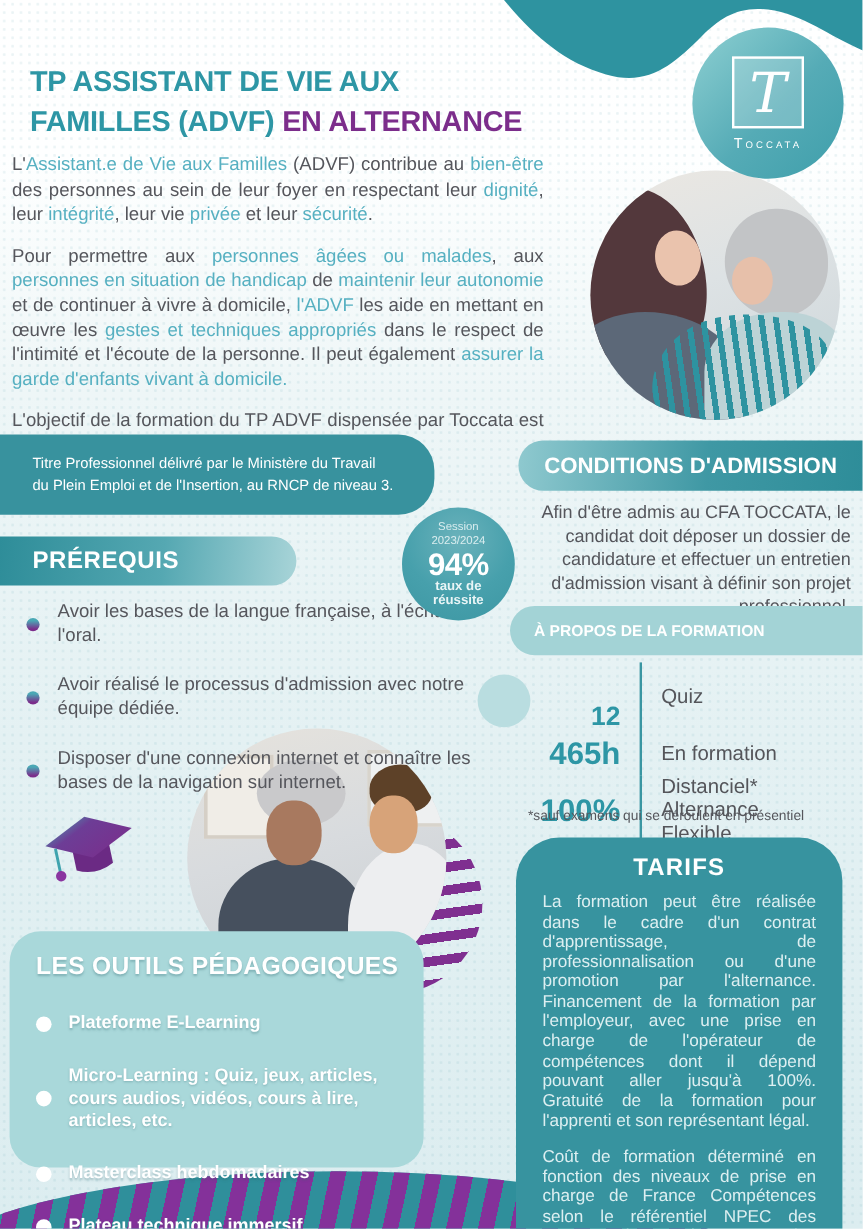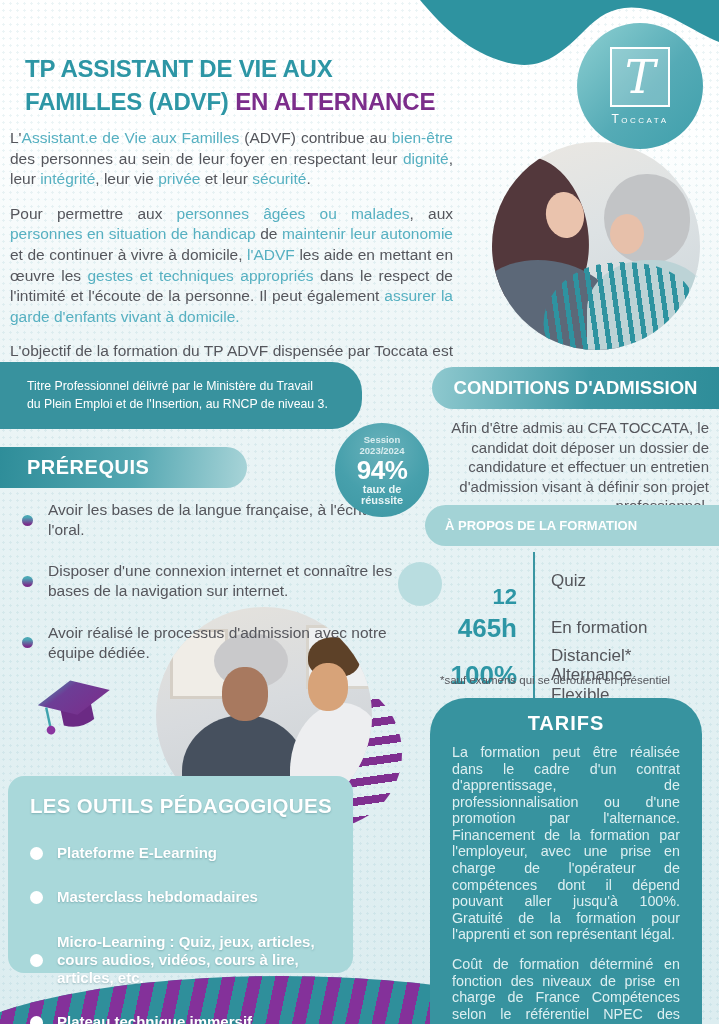--- a/index.html
+++ b/index.html
@@ -60,32 +60,32 @@
   .titre-badge{position:absolute;left:0;top:362px;width:362px;height:67px;box-sizing:border-box;
     background:#38929e;border-radius:0 30px 30px 0;color:#ffffff;
     display:flex;align-items:center;padding:0 14px 0 27px;font-size:12.3px;line-height:1.4;z-index:4;}
   .pre-line{white-space:pre-line;}
   .prerequis-bar{position:absolute;left:0;top:447px;width:247px;height:41px;box-sizing:border-box;
     border-radius:0 21px 21px 0;background:linear-gradient(95deg,#2e8d99 0%,#55a8b2 55%,#a8d4d8 100%);
     color:#fff;font-weight:bold;font-size:20px;letter-spacing:.5px;display:flex;align-items:center;padding-left:27px;z-index:4;}
   .session-badge{position:absolute;left:335px;top:423px;width:94px;height:94px;border-radius:50%;
     background:radial-gradient(circle at 50% 28%,#6ab2bb 0%,#47a0ac 55%,#3d97a3 100%);
     color:#fff;display:flex;flex-direction:column;align-items:center;justify-content:center;text-align:center;z-index:5;}
-  .sb-top{font-size:9.5px;line-height:1.15;color:#d9edef;font-weight:bold;}
+  .sb-top{font-size:9.5px;line-height:1.15;color:#d9edef;font-weight:normal;}
   .sb-rate{font-size:26px;font-weight:bold;line-height:1.05;letter-spacing:-.5px;}
   .sb-caption{font-size:11px;line-height:.95;font-weight:bold;color:#e9f5f6;}
   
   .prereq-list{position:absolute;left:22px;top:500px;width:392px;margin:0;padding:0;list-style:none;z-index:4;}
   .prereq-list li{display:flex;align-items:center;margin-bottom:21px;}
   .pb-bullet{flex:0 0 11px;width:11px;height:11px;border-radius:50%;margin-right:15px;
     background:linear-gradient(180deg,#4aa8b5 20%,#7b2d8b 85%);}
   .prereq-list li span.txt{font-size:15.5px;line-height:1.3;color:#55565c;}
   
   .outils-box{position:absolute;left:8px;top:776px;width:345px;height:197px;box-sizing:border-box;
-    background:#a9d8da;border-radius:16px;padding:18px 16px 12px 22px;z-index:4;
+    background:#a9d8da;border-radius:26px;padding:18px 16px 12px 22px;z-index:4;
     text-shadow:0 1px 2px rgba(47,100,110,.35);}
   .outils-heading{color:#fff;font-weight:bold;font-size:20.5px;letter-spacing:.3px;margin:0 0 13px 0;}
   .outils-list{margin:0;padding:0;list-style:none;}
   .outils-list li{display:flex;align-items:center;margin-bottom:12px;margin-top:26px;}
   .ob{flex:0 0 13px;width:13px;height:13px;border-radius:50%;background:#ffffff;margin-right:14px;}
   .outils-list li span.txt{color:#ffffff;font-weight:bold;font-size:15px;line-height:1.22;}
   
   .cond-bar{position:absolute;left:432px;top:367px;width:287px;height:42px;box-sizing:border-box;
     border-radius:21px 0 0 21px;background:linear-gradient(95deg,#8fc9cf 0%,#3f98a4 55%,#2e8d99 100%);
     color:#fff;font-weight:bold;font-size:18.5px;display:flex;align-items:center;justify-content:center;z-index:4;}
@@ -160,25 +160,25 @@
 réussite</div>
   </div>
 
   <ul class="prereq-list">
     <li>
       <span class="pb-bullet"></span>
       <span class="txt">Avoir les bases de la langue française, à l'écrit et à l'oral.</span>
     </li>
     <li>
       <span class="pb-bullet"></span>
-      <span class="txt">Disposer d'une connexion internet et connaître les bases de la navigation sur internet.</span>
+      <span class="txt">Avoir réalisé le processus d'admission avec notre équipe dédiée.</span>
     </li>
     <li>
       <span class="pb-bullet"></span>
-      <span class="txt">Avoir réalisé le processus d'admission avec notre équipe dédiée.</span>
+      <span class="txt">Disposer d'une connexion internet et connaître les bases de la navigation sur internet.</span>
     </li>
   </ul>
 
   <svg class="grad-cap" viewBox="0 0 80 62">
     <defs>
       <linearGradient id="capg" x1="0" y1="0" x2="1" y2="1">
         <stop offset="0" stop-color="#46a5b1"></stop>
         <stop offset="0.35" stop-color="#6d3d96"></stop>
         <stop offset="1" stop-color="#7b2d8b"></stop>
       </linearGradient>
@@ -206,25 +206,25 @@
 
   <div class="outils-box">
     <h2 class="outils-heading">LES OUTILS PÉDAGOGIQUES</h2>
     <ul class="outils-list">
       <li>
         <span class="ob"></span>
         <span class="txt">Plateforme E-Learning</span>
       </li>
       <li>
         <span class="ob"></span>
+        <span class="txt">Micro-Learning : Quiz, jeux, articles, cours audios, vidéos, cours à lire, articles, etc.</span>
+      </li>
+      <li>
+        <span class="ob"></span>
         <span class="txt">Masterclass hebdomadaires</span>
-      </li>
-      <li>
-        <span class="ob"></span>
-        <span class="txt">Micro-Learning : Quiz, jeux, articles, cours audios, vidéos, cours à lire, articles, etc.</span>
       </li>
       <li>
         <span class="ob"></span>
         <span class="txt">Plateau technique immersif</span>
       </li>
     </ul>
   </div>
 
   <div class="bottom-blob"></div>
 

